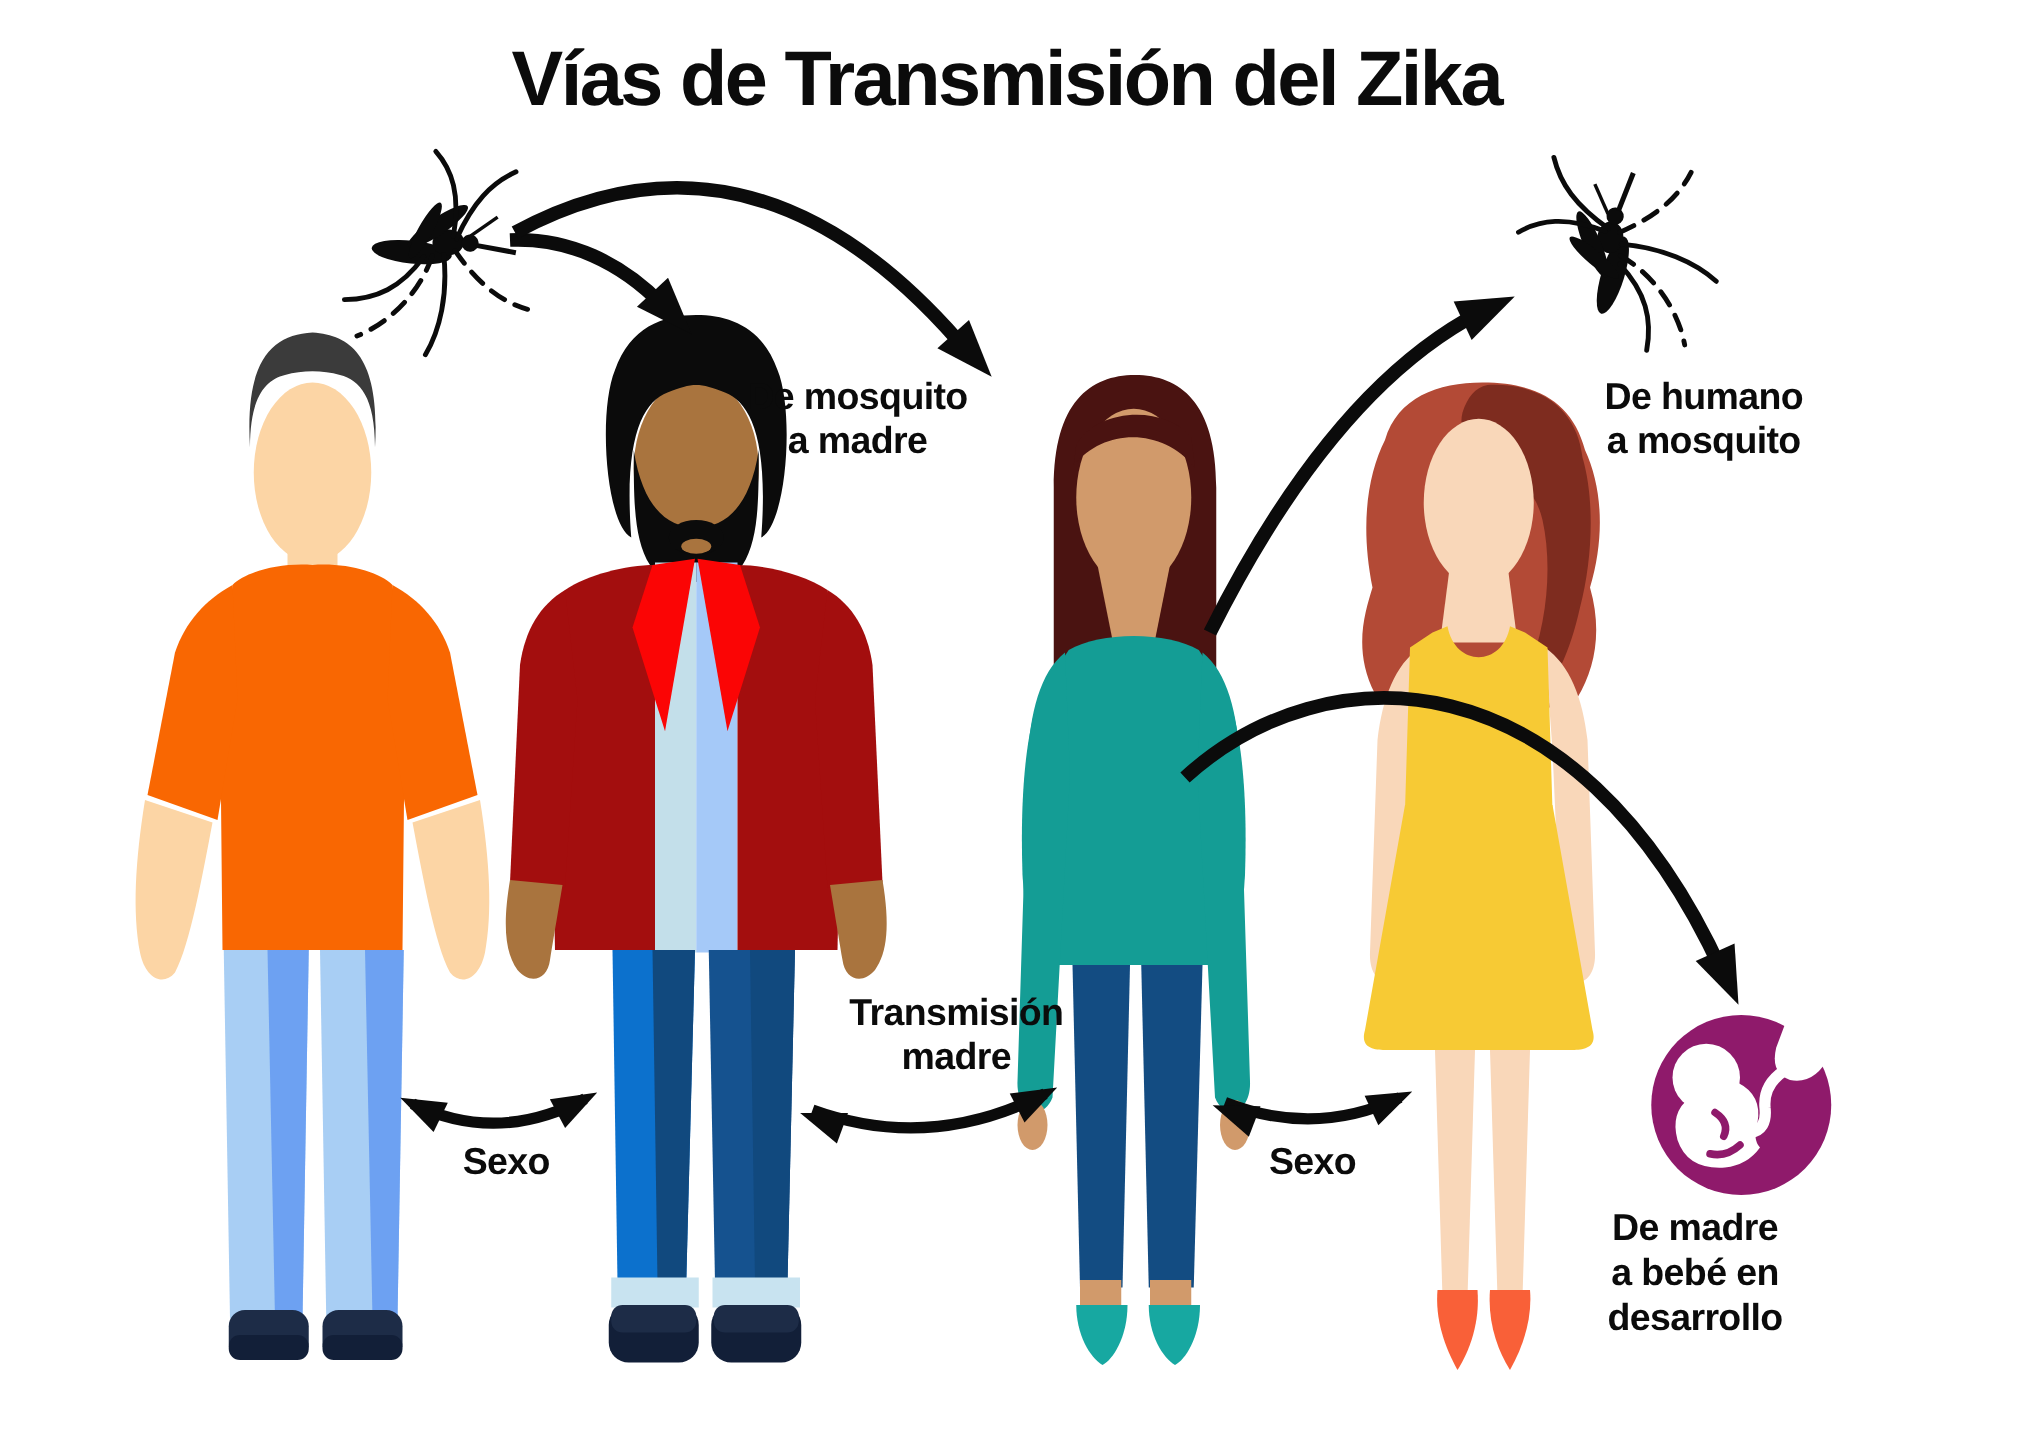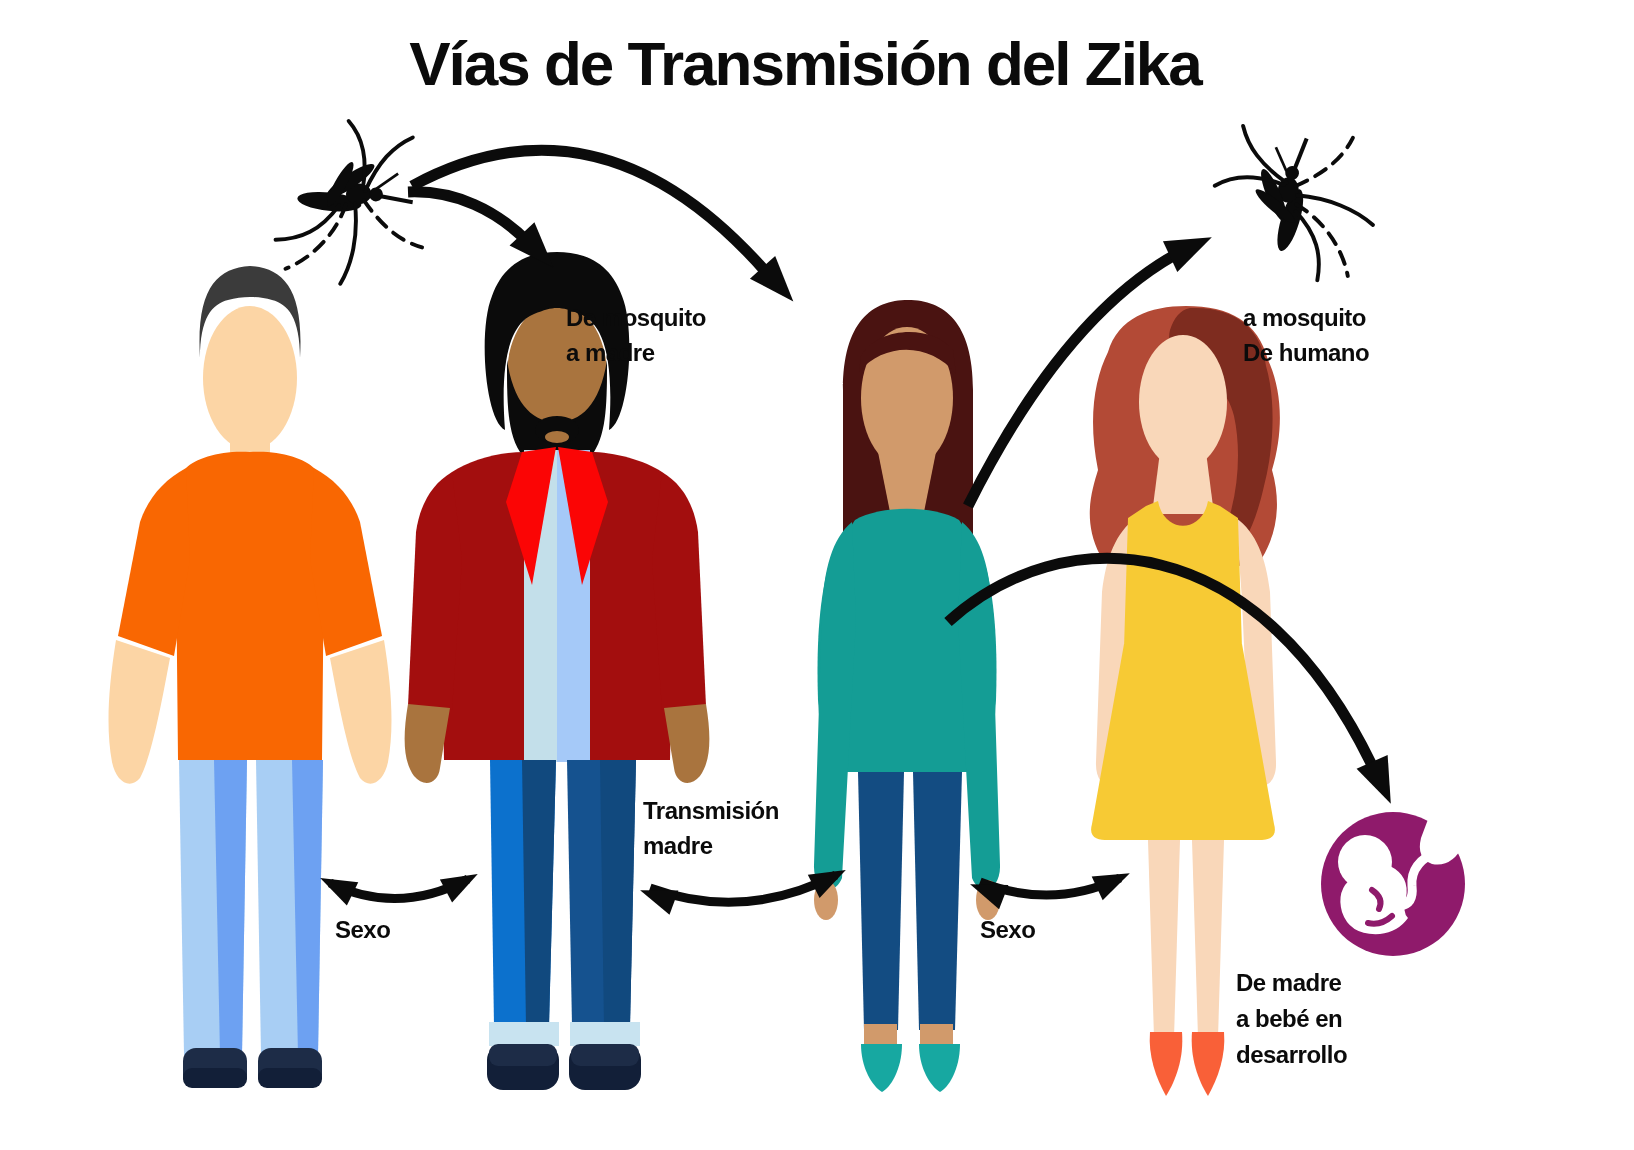--- a/index.html
+++ b/index.html
@@ -2,22 +2,22 @@
 <html style="--background: #FFFFFF; --ink: #0B0B0B; --skin-light: #FCD5A5; --skin-brown: #A9743E; --skin-tan: #D19A6B; --skin-pale: #F9D7B9; --hair-gray: #3B3B3B; --hair-black: #0B0B0B; --hair-darkbrown: #4A1311; --hair-auburn: #B34A36; --hair-auburn-dark: #7E2C1F; --shirt-orange: #F96702; --jeans-light: #A8CEF4; --jeans-light-shade: #6DA1F2; --shoe-navy: #1D2C47; --shoe-navy-dark: #121F38; --jacket-red: #A30E0E; --lapel-red: #FB0505; --shirt-blue-left: #C3DFEA; --shirt-blue-right: #A5C9F8; --jeans-blue: #0C71CD; --jeans-blue-shade: #11497E; --jeans-blue-right: #15528F; --cuff-blue: #C8E3F0; --top-teal: #149D95; --leggings-navy: #134C82; --shoes-teal: #17A8A1; --dress-yellow: #F7CA34; --shoes-orange: #F96038; --fetus-purple: #8F1A6B;"><head>
 <meta charset="utf-8">
 <style>
   html,body{margin:0;padding:0;background:#fff;}
   #canvas{
     position:relative;width:1634px;height:1150px;background:var(--background,#fff);
     font-family:"Liberation Sans",sans-serif;overflow:hidden;
   }
   #art{position:absolute;left:0;top:0;width:1634px;height:1150px;}
   .label{
-    position:absolute;color:var(--ink,#0b0b0b);
-    font-weight:700;font-size:24px;line-height:35px;letter-spacing:-0.5px;
+    position:absolute;text-align:center;color:var(--ink,#0b0b0b);
+    font-weight:700;font-size:30px;line-height:35px;letter-spacing:-0.5px;
   }
   .title{
     position:absolute;left:0;top:28px;width:1610px;text-align:center;
     color:var(--ink,#0b0b0b);font-weight:700;font-size:62px;letter-spacing:-2px;
   }
   
   .f-ink{fill:var(--ink)}
   .f-skin1{fill:var(--skin-light)}
   .f-skin2{fill:var(--skin-brown)}
   .f-skin3{fill:var(--skin-tan)}
@@ -218,22 +218,22 @@
   </svg>
 
   <div class="title">Vías de Transmisión del Zika</div>
 
   <div class="label" style="left:566px;top:300px;width:240px;">
     <div>De mosquito</div>
     <div>a madre</div>
   </div>
 
   <div class="label" style="left:1243px;top:300px;width:240px;">
+    <div>De humano</div>
     <div>a mosquito</div>
-    <div>De humano</div>
   </div>
 
   <div class="label" style="left:643px;top:793px;width:244px;">
     <div>Transmisión</div>
     <div>madre</div>
   </div>
 
   <div class="label" style="left:335px;top:912px;width:140px;">Sexo</div>
 
   <div class="label" style="left:980px;top:912px;width:140px;">Sexo</div>

